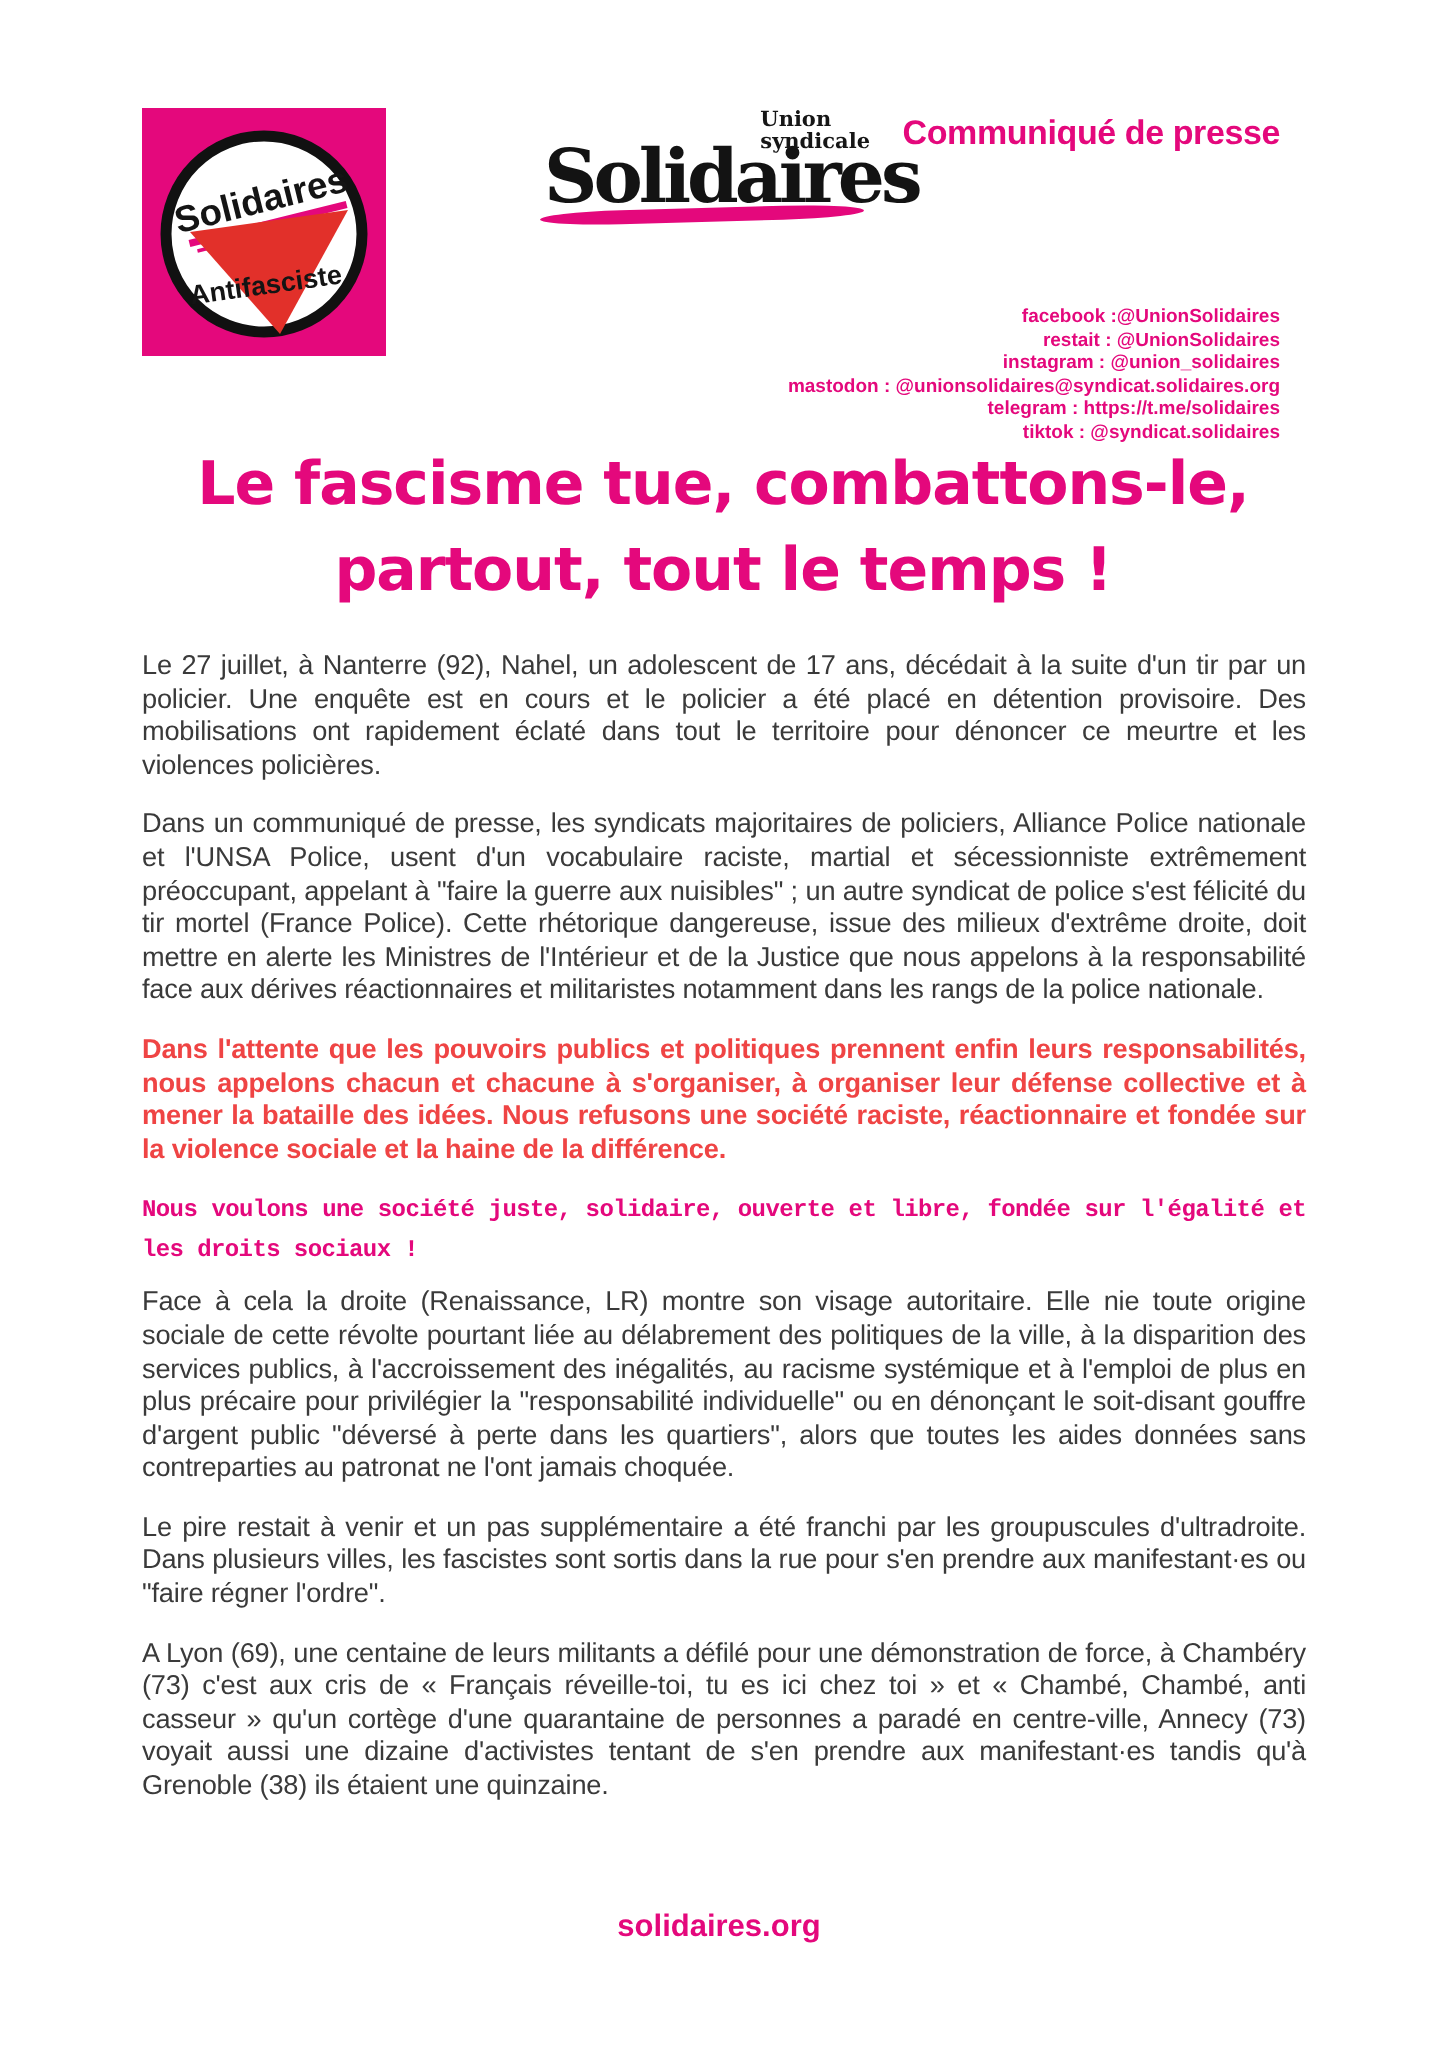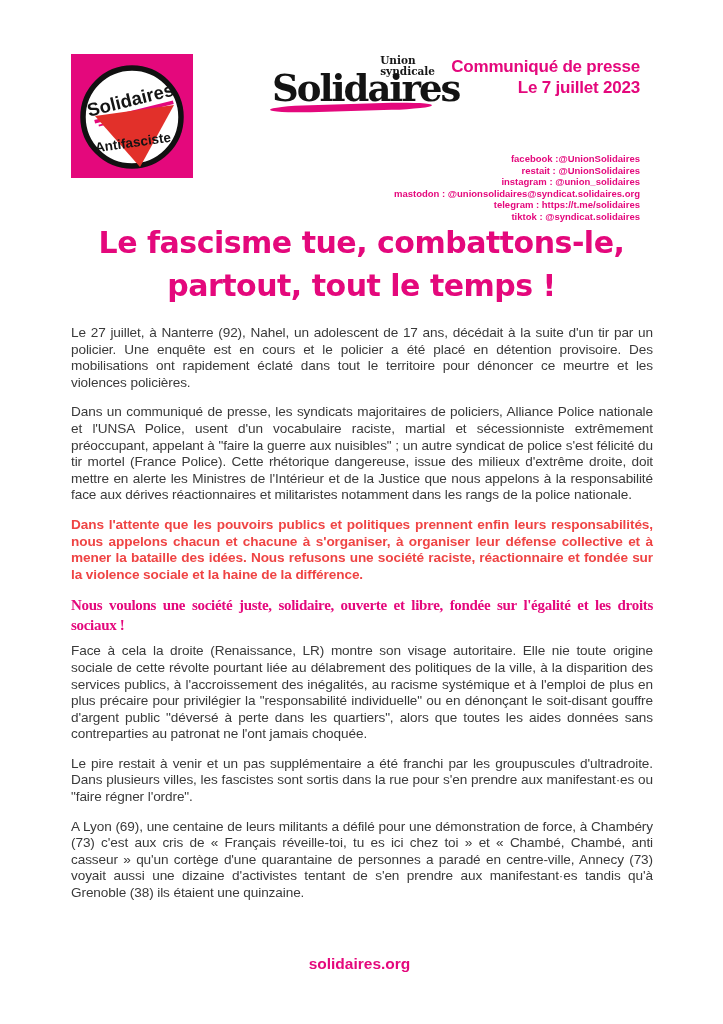--- a/index.html
+++ b/index.html
@@ -65,22 +65,22 @@
   .body-copy{
     position:absolute;left:71px;top:325px;width:582px;
   }
   .body-copy p{
     font-size:13.6px;line-height:16.6px;letter-spacing:-0.1px;
     text-align:justify;color:var(--ink);margin-bottom:13px;
   }
   .body-copy p.strong{font-weight:bold;color:#ef4444;margin-bottom:7px;}
   .body-copy h2{
     color:var(--pink);
-    font-family:Liberation Serif, serif;
-    font-weight:bold;font-size:15px;line-height:20px;
+    font-family:Liberation Mono, monospace;
+    font-weight:bold;font-size:12px;line-height:20px;
     text-align:justify;margin:12px 0 8px 0;letter-spacing:-0.3px;
   }
 
   
   .footer{
     position:absolute;left:0;right:4px;top:955px;text-align:center;
   }
   .footer a{
     color:var(--pink);font-weight:bold;font-size:15.5px;text-decoration:none;
     font-family:"Liberation Sans", sans-serif;
@@ -108,21 +108,20 @@
   <div class="wordmark">
     <span class="union"><span>Union</span><br>
       <span>syndicale</span>
     </span>
     <span class="name">Solidaires</span>
     <div class="brush"></div>
   </div>
 
   <div class="pressblock">
     <div class="pr-title">Communiqué de presse</div>
-    <div class="pr-date">Le 7 juillet 2023</div>
   </div>
 
   <div class="socials">
     <div>facebook :@UnionSolidaires</div>
     <div>restait : @UnionSolidaires</div>
     <div>instagram : @union_solidaires</div>
     <div>mastodon : @unionsolidaires@syndicat.solidaires.org</div>
     <div>telegram : https://t.me/solidaires</div>
     <div>tiktok : @syndicat.solidaires</div>
   </div>

